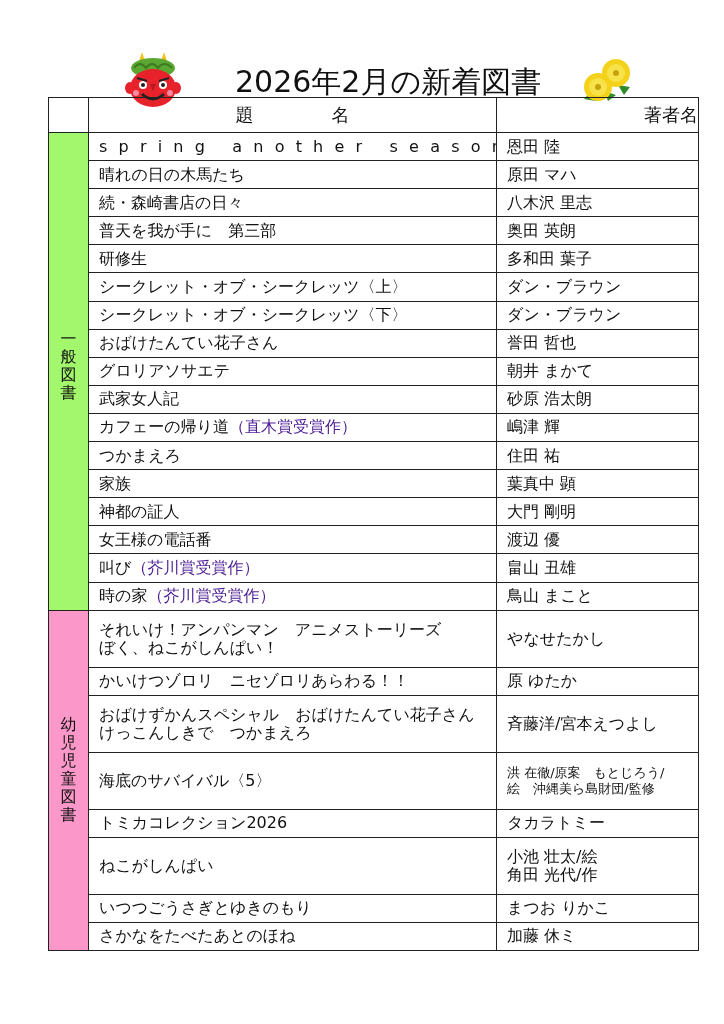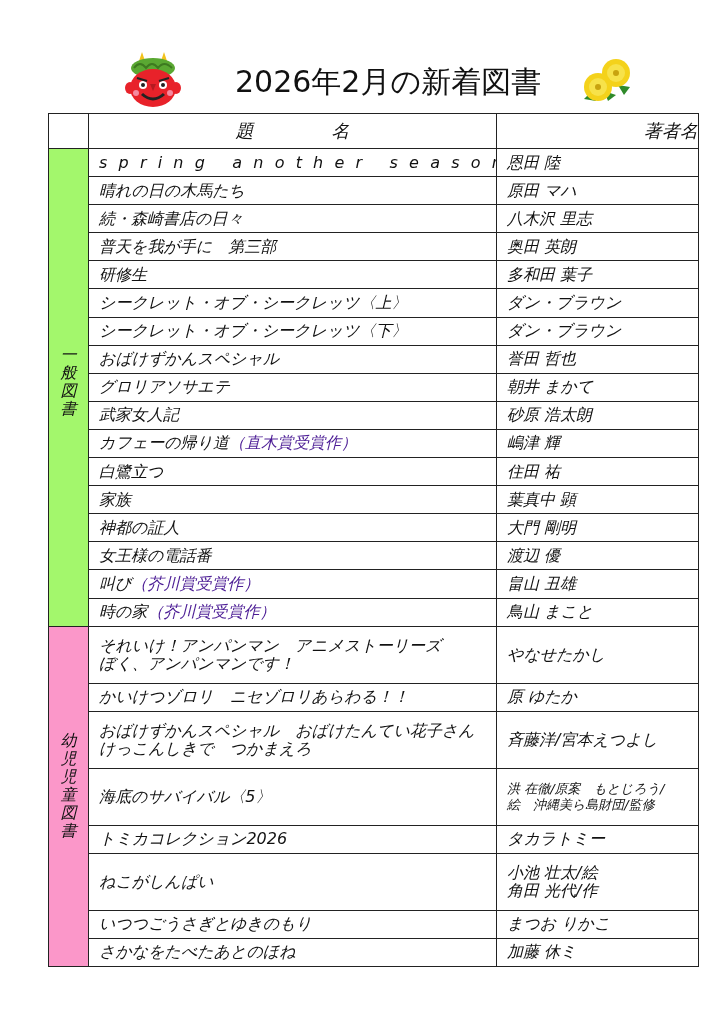--- a/index.html
+++ b/index.html
@@ -3,22 +3,22 @@
   <meta charset="utf-8">
   <style>
     html, body { margin:0; padding:0; background:#ffffff; }
     body { width:724px; height:1024px; position:relative; overflow:hidden;
            font-family:"DejaVu Sans","Liberation Sans",sans-serif; color:#111; }
     .title-wrap { position:absolute; left:0; top:58px; width:607px; height:50px; }
     .title { position:absolute; left:235px; top:4px; font-size:30px; letter-spacing:0px; color:#111;
              font-family:"DejaVu Sans",sans-serif; }
     .oni { position:absolute; left:122px; top:50px; width:62px; height:60px; }
     .flower { position:absolute; left:578px; top:55px; width:58px; height:52px; }
-    table.books { position:absolute; left:48px; top:113px; width:650px; border-collapse:collapse;
-                  table-layout:fixed;font-style:italic; }
+    table.books { position:absolute; left:48px; top:97px; width:650px; border-collapse:collapse;
+                  table-layout:fixed; }
     table.books td, table.books th { border:1.5px solid #222; padding:0 0 0 10px; font-weight:normal;
                   font-size:16px; line-height:18px; white-space:nowrap; overflow:hidden; }
     col.c-sec { width:40px; } col.c-title { width:408px; } col.c-author { width:202px; }
     th { height:34px; font-size:18px !important; }
     th.h-title { text-align:center; padding:0 !important; letter-spacing:30px; text-indent:30px; }
     th.h-author { text-align:right; padding:0 !important; }
     tr.r1 td { height:27.1px; }
     tr.r3 td { height:56px; }
     td.sec { padding:0 !important; text-align:center; vertical-align:middle; font-size:17px;
              line-height:20px; white-space:normal; }
@@ -114,37 +114,37 @@
   </tr>
   <tr class="r1">
     <td>シークレット・オブ・シークレッツ〈上〉</td>
     <td>ダン・ブラウン</td>
   </tr>
   <tr class="r1">
     <td>シークレット・オブ・シークレッツ〈下〉</td>
     <td>ダン・ブラウン</td>
   </tr>
   <tr class="r1">
-    <td>おばけずかんスペシャル</td>
+    <td>おばけたんてい花子さん</td>
     <td>誉田 哲也</td>
   </tr>
   <tr class="r1">
     <td>グロリアソサエテ</td>
     <td>朝井 まかて</td>
   </tr>
   <tr class="r1">
     <td>武家女人記</td>
     <td>砂原 浩太朗</td>
   </tr>
   <tr class="r1">
     <td><span>カフェーの帰り道</span><span class="award">（直木賞受賞作）</span></td>
     <td>嶋津 輝</td>
   </tr>
   <tr class="r1">
-    <td>白鷺立つ</td>
+    <td>つかまえろ</td>
     <td>住田 祐</td>
   </tr>
   <tr class="r1">
     <td>家族</td>
     <td>葉真中 顕</td>
   </tr>
   <tr class="r1">
     <td>神都の証人</td>
     <td>大門 剛明</td>
   </tr>
@@ -167,21 +167,21 @@
         <span>幼</span>
         <span>児</span>
         <span>児</span>
         <span>童</span>
         <span>図</span>
         <span>書</span>
       </div>
     </td>
     <td class="wrap">
       <div>それいけ！アンパンマン　アニメストーリーズ</div>
-      <div>ぼく、アンパンマンです！</div>
+      <div>ぼく、ねこがしんぱい！</div>
     </td>
     <td>やなせたかし</td>
   </tr>
   <tr class="r1">
     <td>かいけつゾロリ　ニセゾロリあらわる！！</td>
     <td>原 ゆたか</td>
   </tr>
   <tr class="r3">
     <td class="wrap">
       <div>おばけずかんスペシャル　おばけたんてい花子さん</div>

